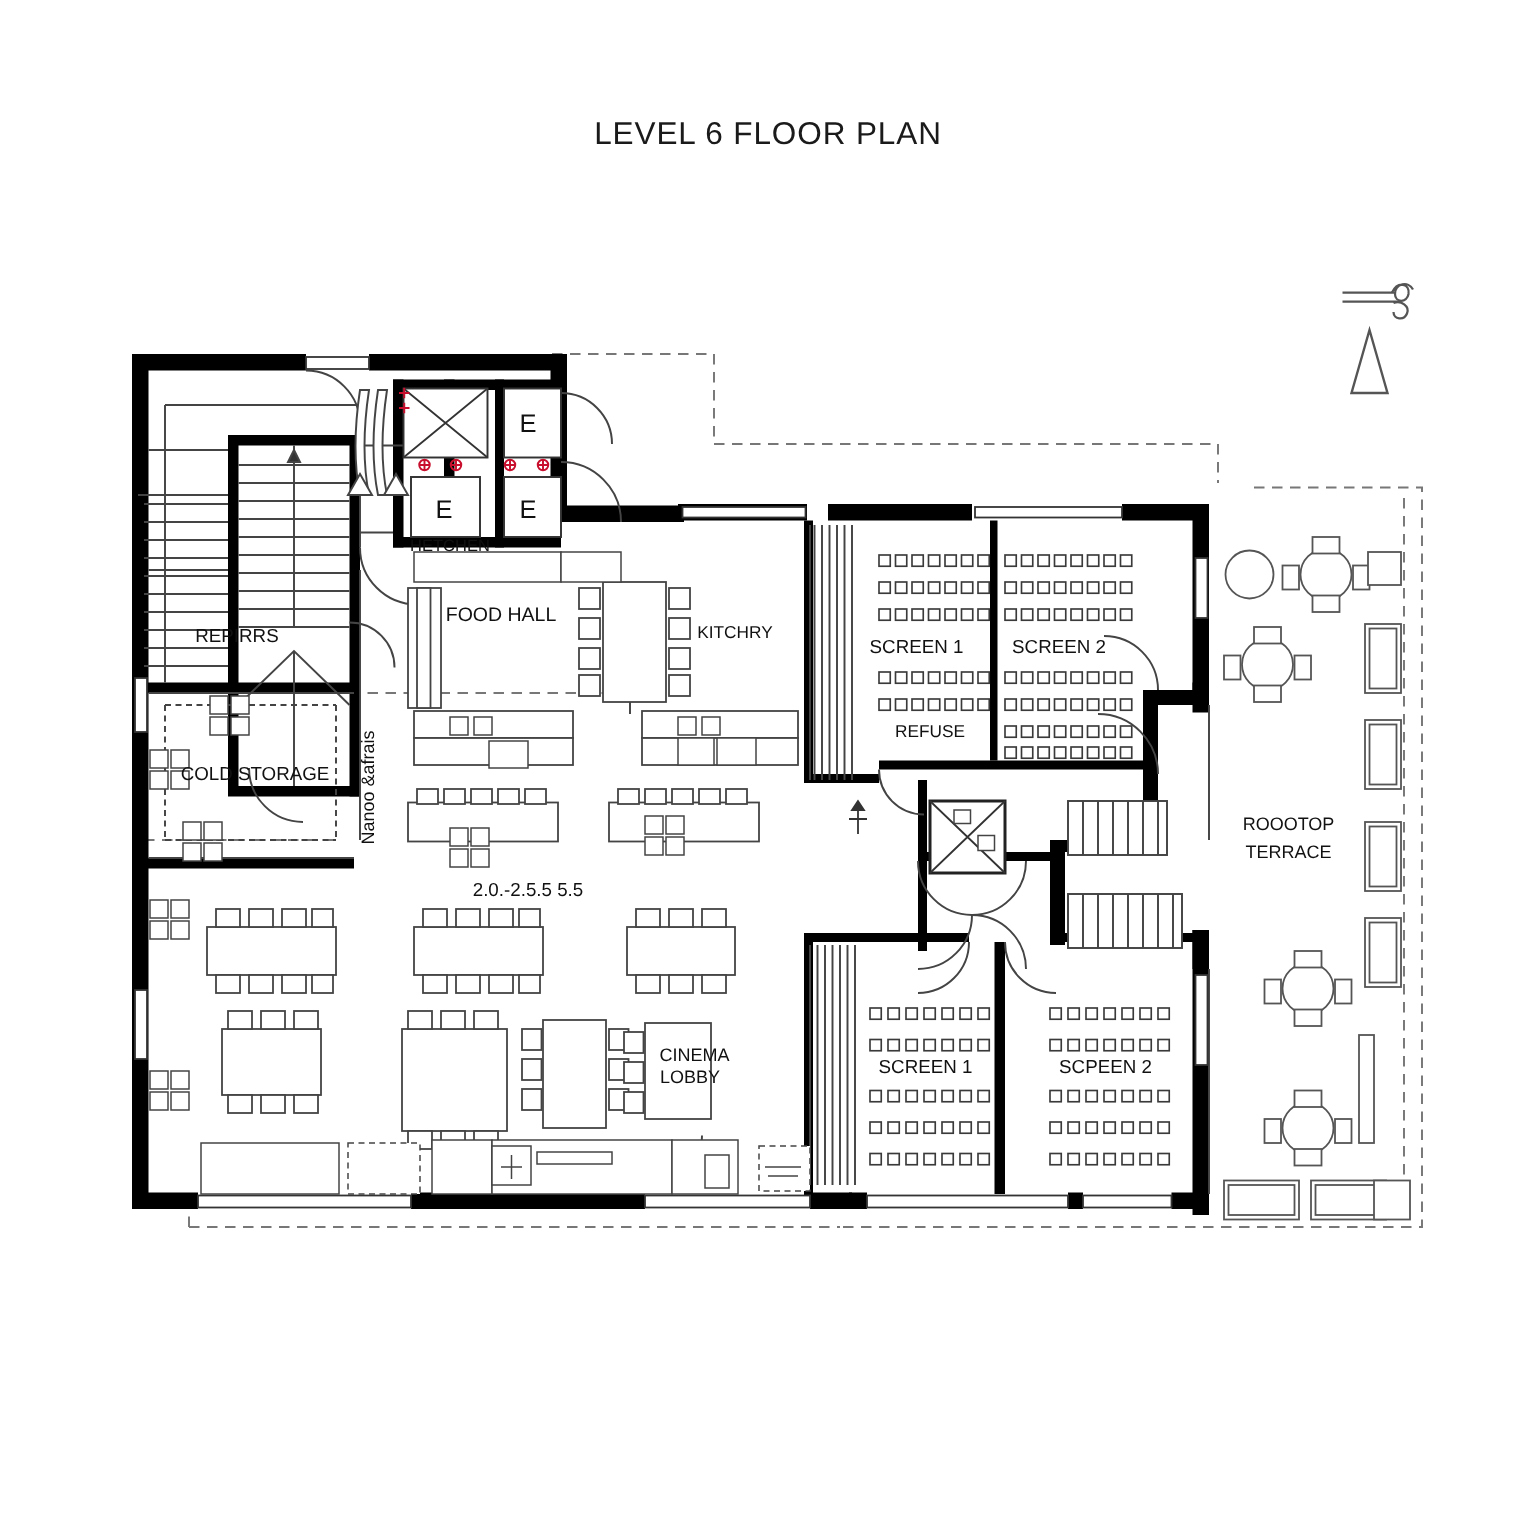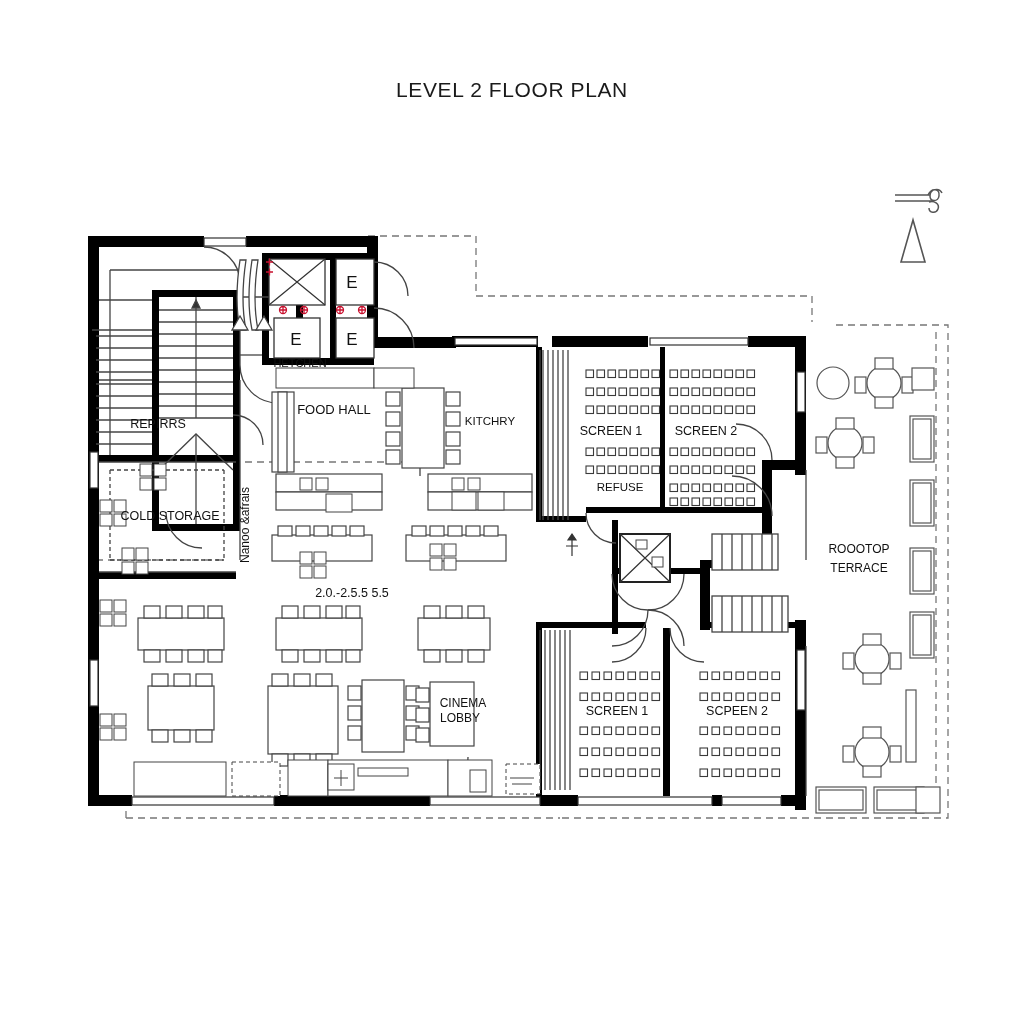--- a/index.html
+++ b/index.html
@@ -15,21 +15,21 @@
     font-size:21px;letter-spacing:.6px;color:#1a1a1a;
   }
   svg{position:absolute;left:0;top:0;width:1024px;height:1024px;display:block;}
   .rm-label{font-family:"Liberation Sans","DejaVu Sans",sans-serif;fill:#111;}
 </style>
 </head>
 <body>
 
 <div id="sheet">
 
-  <div id="plan-title">LEVEL 2 FLOOR PLAN</div>
+  <div id="plan-title">LEVEL 6 FLOOR PLAN</div>
 
   <svg viewBox="0 0 1024 1024">
     <defs>
       <g id="seat">
           <rect x="0" y="0" width="7.5" height="7.5" fill="#fff" stroke="#3a3a3a" stroke-width="1.1"></rect>
         </g>
     </defs>
 
     <g>
       <path d="M913 220 L901 262 L925 262 Z" fill="#fff" stroke="#555" stroke-width="1.6"></path>

